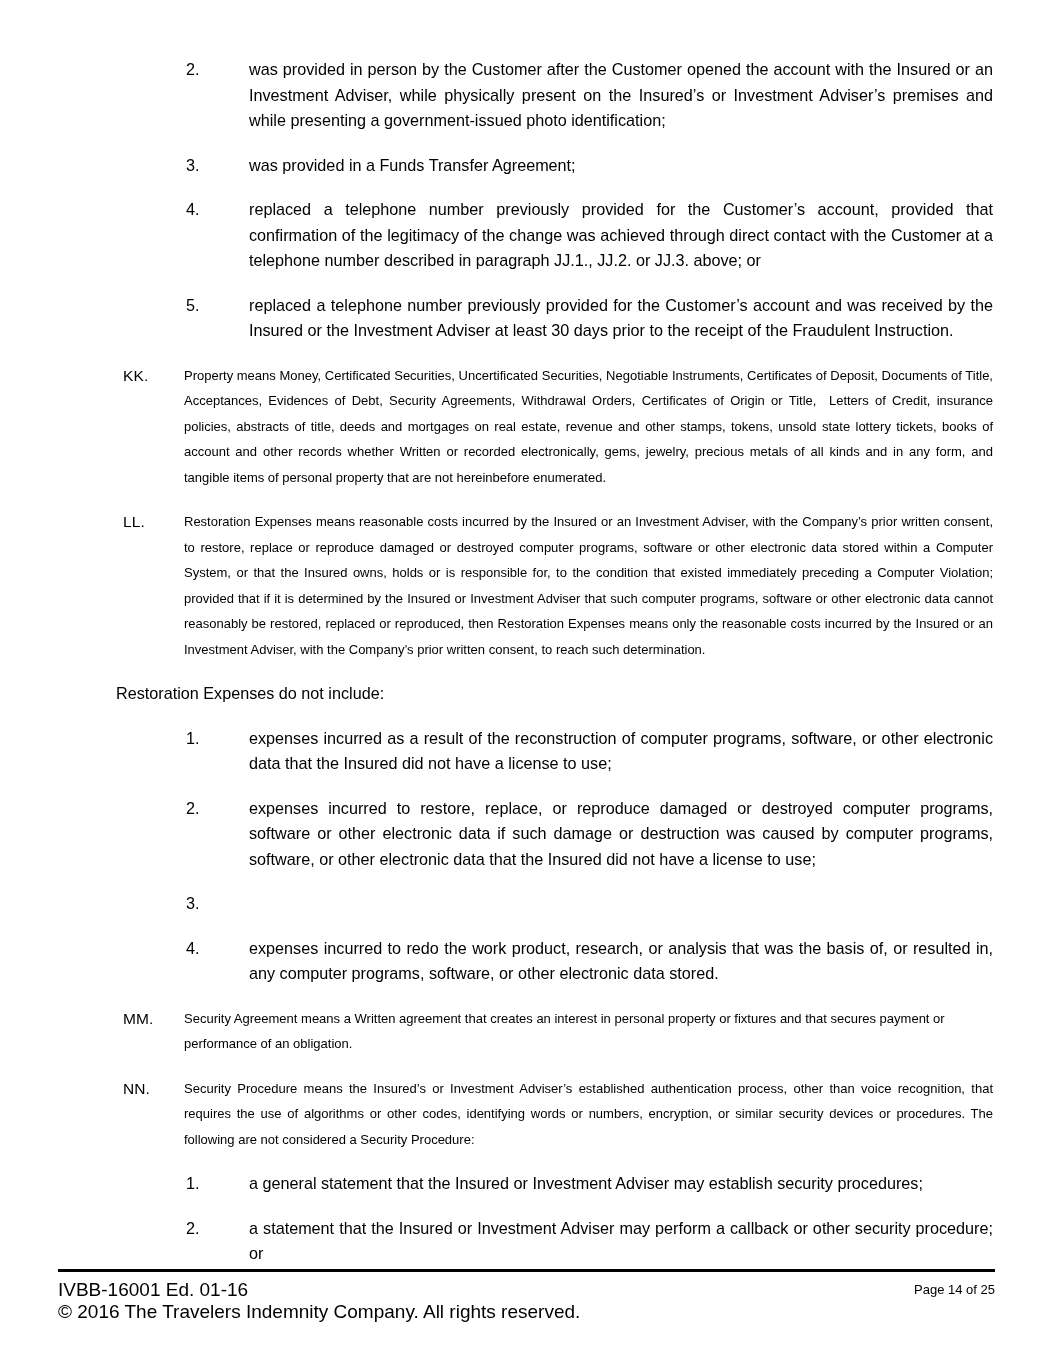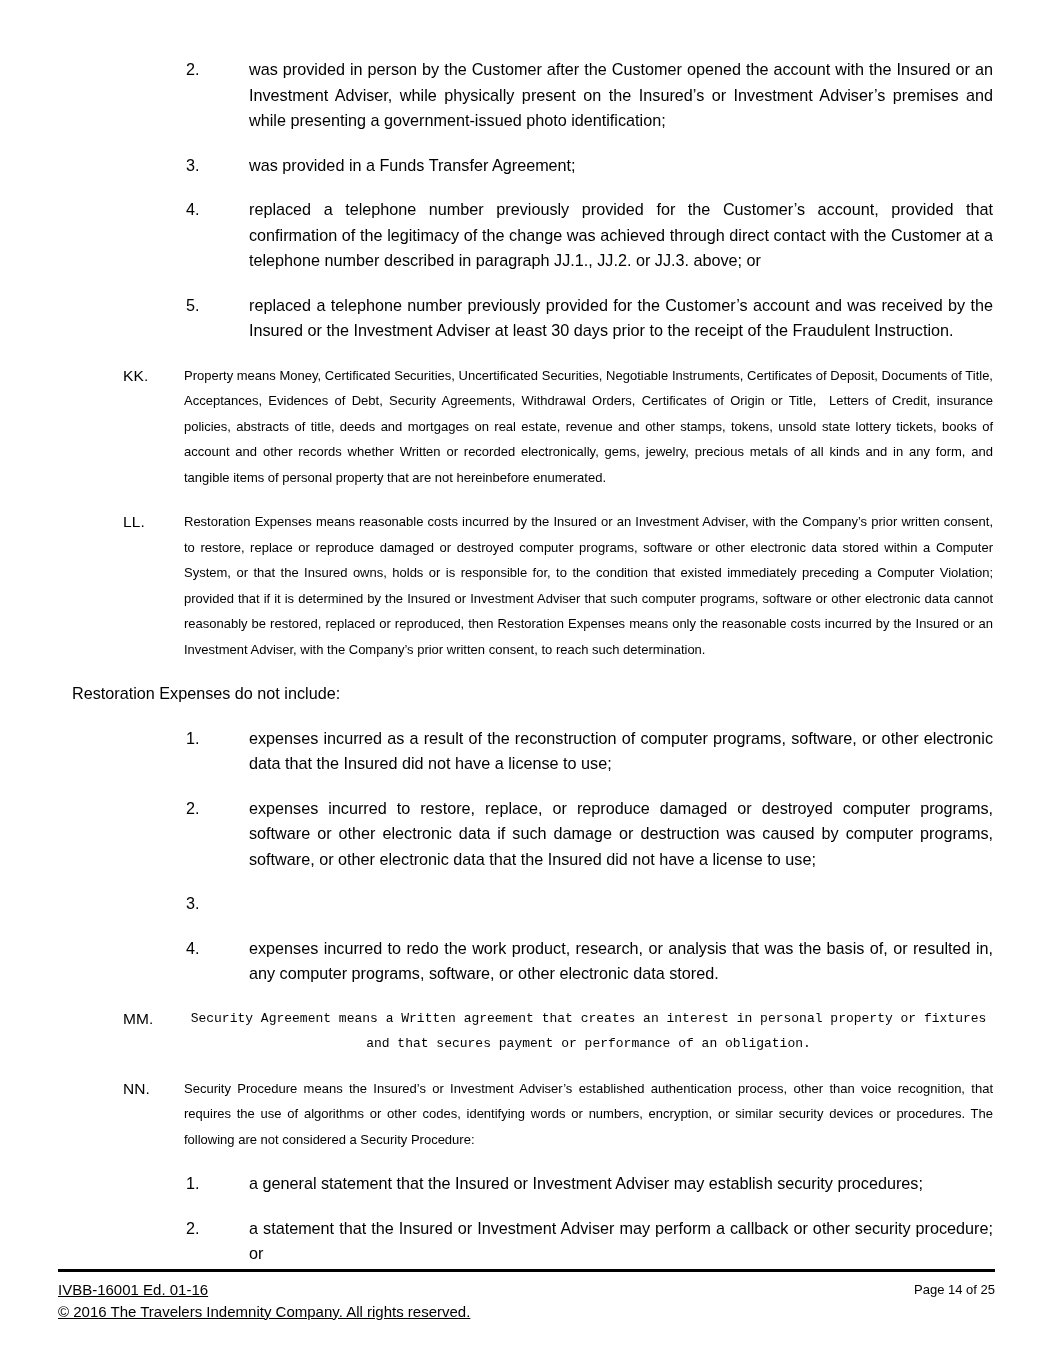--- a/index.html
+++ b/index.html
@@ -52,22 +52,21 @@
   }
   .def-body {
     flex: 1 1 auto;
     font-size: 13px;
     line-height: 25.5px;
     text-align: justify;
     text-justify: inter-word;
     white-space: pre-wrap;
   }
   .def-body.noj {
-    text-align: center;
-    font-family: Liberation Mono, monospace;
+    text-align: left;
   }
 
   
   .num-row {
     margin-bottom: 19px;
     padding-left: 186px;
     padding-right: 62px;
   }
   .num-label {
     flex: 0 0 63px;
@@ -83,21 +82,21 @@
     text-justify: inter-word;
     white-space: pre-wrap;
   }
   .num-body.noj {
     text-align: left;
   }
 
   
   .plain-row {
     margin-bottom: 19px;
-    padding-left: 72px;
+    padding-left: 116px;
     padding-right: 62px;
   }
   .plain-body {
     font-size: 16.2px;
     line-height: 25.5px;
     text-align: left;
   }
 
   
   .footer {
@@ -111,23 +110,22 @@
     background: #000000;
     width: 100%;
     margin-bottom: 7px;
   }
   .footer-cols {
     display: flex;
     justify-content: space-between;
     align-items: flex-start;
   }
   .footer-left {
-    font-size: 15px;
+    font-size: 19px;
     line-height: 21.5px;
-    text-decoration: underline;
   }
   .footer-right {
     font-size: 13px;
     line-height: 21.5px;
     white-space: nowrap;
     padding-top: 0px;
   }
 </style>
 </head>
 <body>

